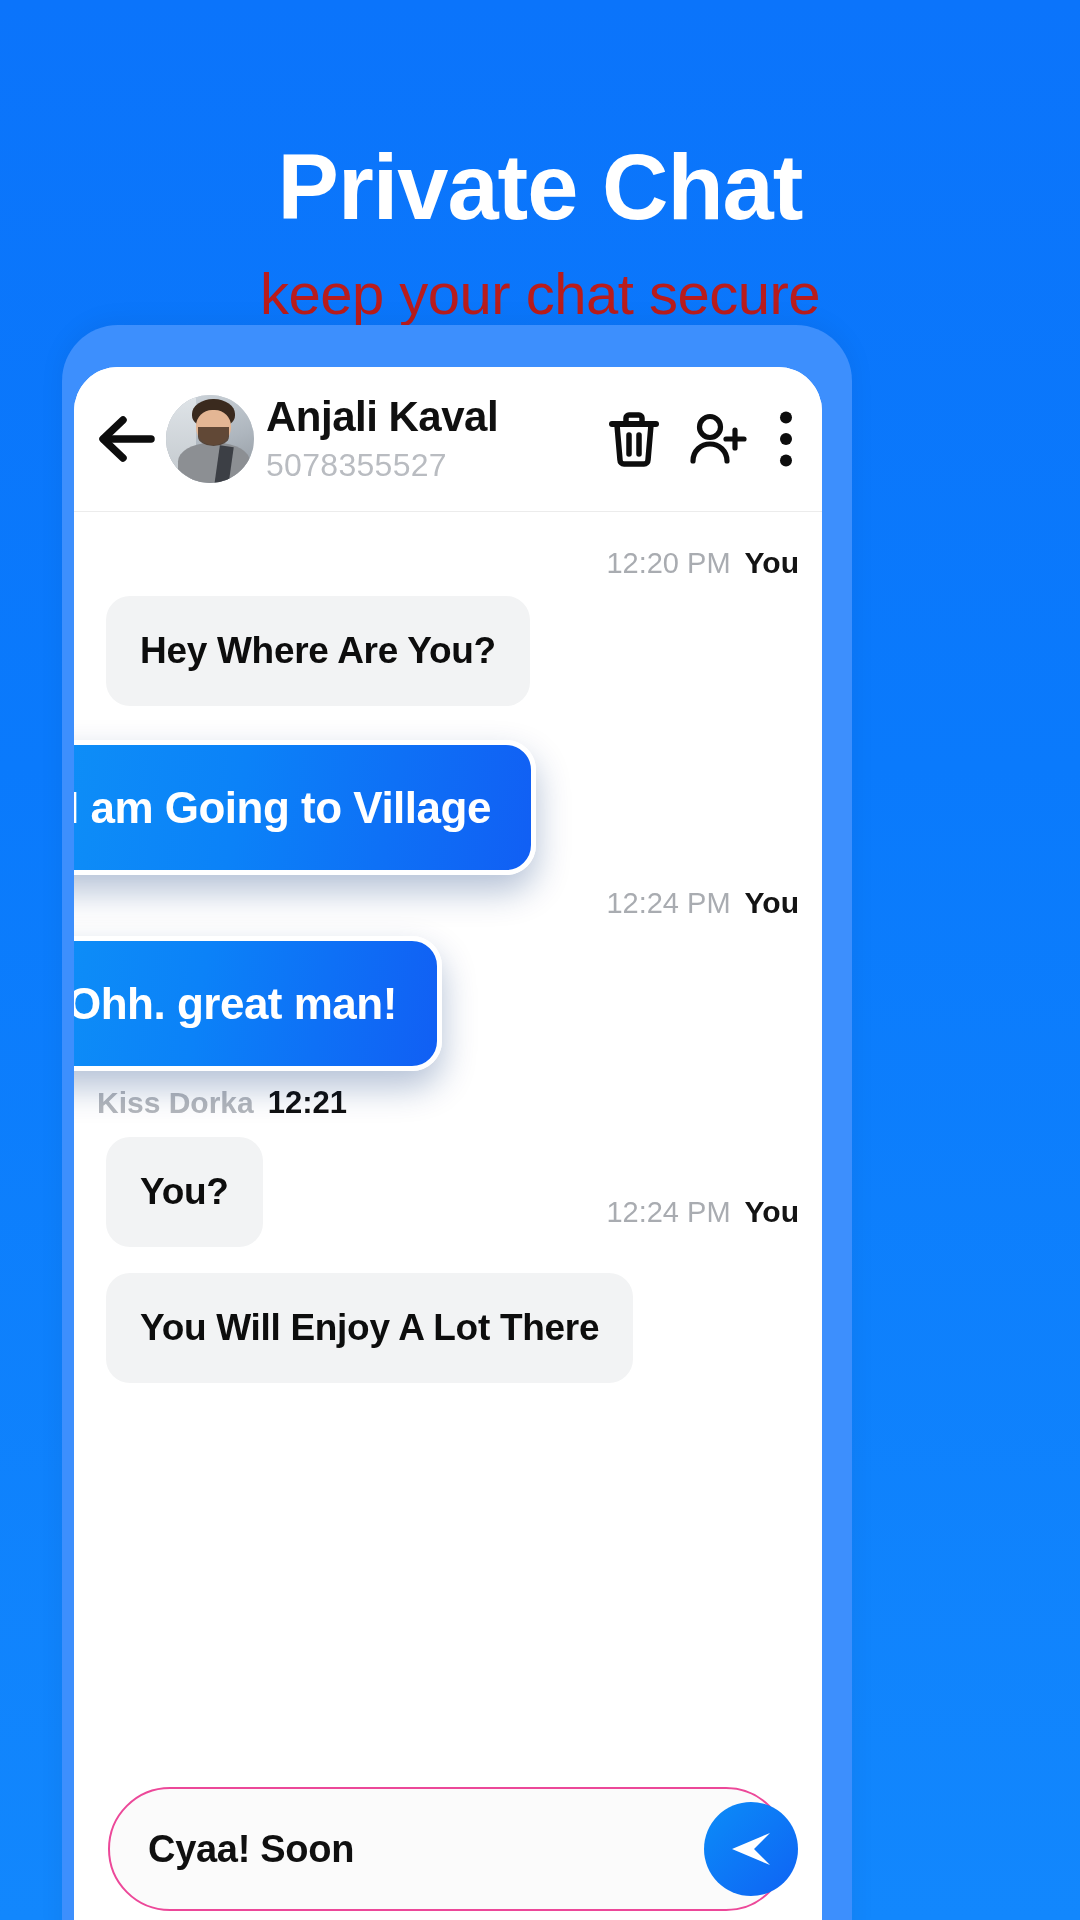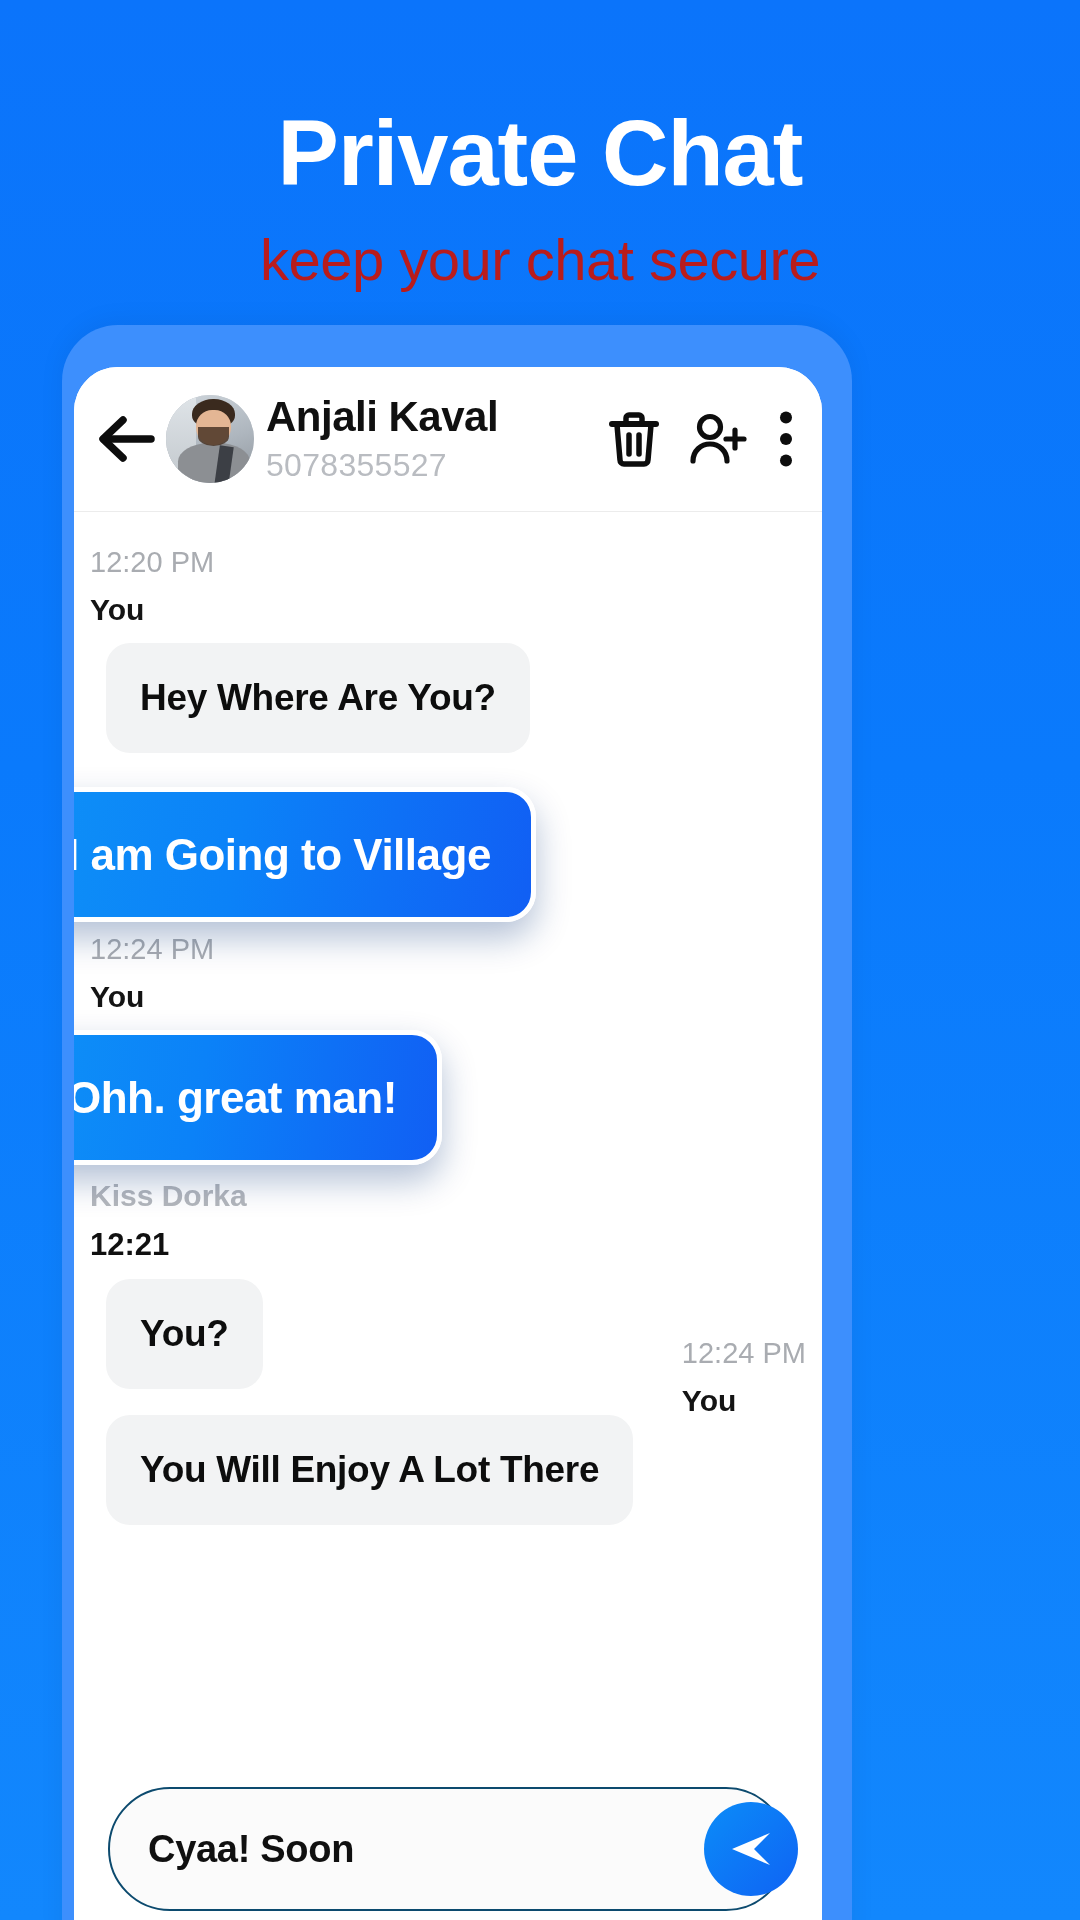--- a/index.html
+++ b/index.html
@@ -7,21 +7,21 @@
   body {
     font-family:"Liberation Sans", sans-serif;
     background:linear-gradient(180deg,#0b74fb 0%,#0a7afc 40%,#1287fd 100%);
     overflow:hidden;
     position:relative;
   }
 
   
   .headline-wrap{
     position:absolute; top:0; left:0; width:1080px; height:330px;
-    display:flex; flex-direction:column; align-items:center; justify-content:center;
+    display:flex; flex-direction:column; align-items:center; justify-content:flex-end;
     padding-top:72px;
   }
   .headline{
     color:#ffffff;
     font-size:92px;
     font-weight:bold;
     letter-spacing:-1px;
     line-height:1.05;
     text-align:center;
   }
@@ -117,23 +117,22 @@
   .messages{
     position:relative;
     height:calc(1578px - 145px);
     padding:34px 0 0 0;
     background:#fff;
   }
   .meta{
     display:flex;
     align-items:baseline;
     gap:14px;
-    padding:0 16px;
+    padding:0 23px;
     margin-bottom:16px;
-    flex-direction:column;
   }
   .meta.right{ justify-content:flex-end; }
   .meta.left { justify-content:flex-start; }
   .meta-time{ font-size:29px; color:#a9acb1; font-weight:normal; }
   .meta-name{ font-size:30px; color:#141414; font-weight:bold; }
   .meta-name-gray{ font-size:30px; color:#b4b7bc; font-weight:bold; }
   .meta-time-dark{ font-size:31px; color:#101010; font-weight:bold; }
 
   .row{ display:flex; padding:0 32px; margin-bottom:34px; }
   .row.right{ }
@@ -176,21 +175,21 @@
   }
 
   
   .composer{
     position:absolute;
     left:34px;
     bottom:34px;
     width:calc(100% - 68px);
     height:124px;
     background:#fbfbfb;
-    border:2px solid #0c4a6e;
+    border:2px solid #ec4899;
     border-radius:62px;
     display:flex;
     align-items:center;
     padding:0 14px 0 38px;
     gap:48px;
   }
   .composer-input{
     flex:1 1 auto;
     font-size:38px;
     font-weight:bold;

